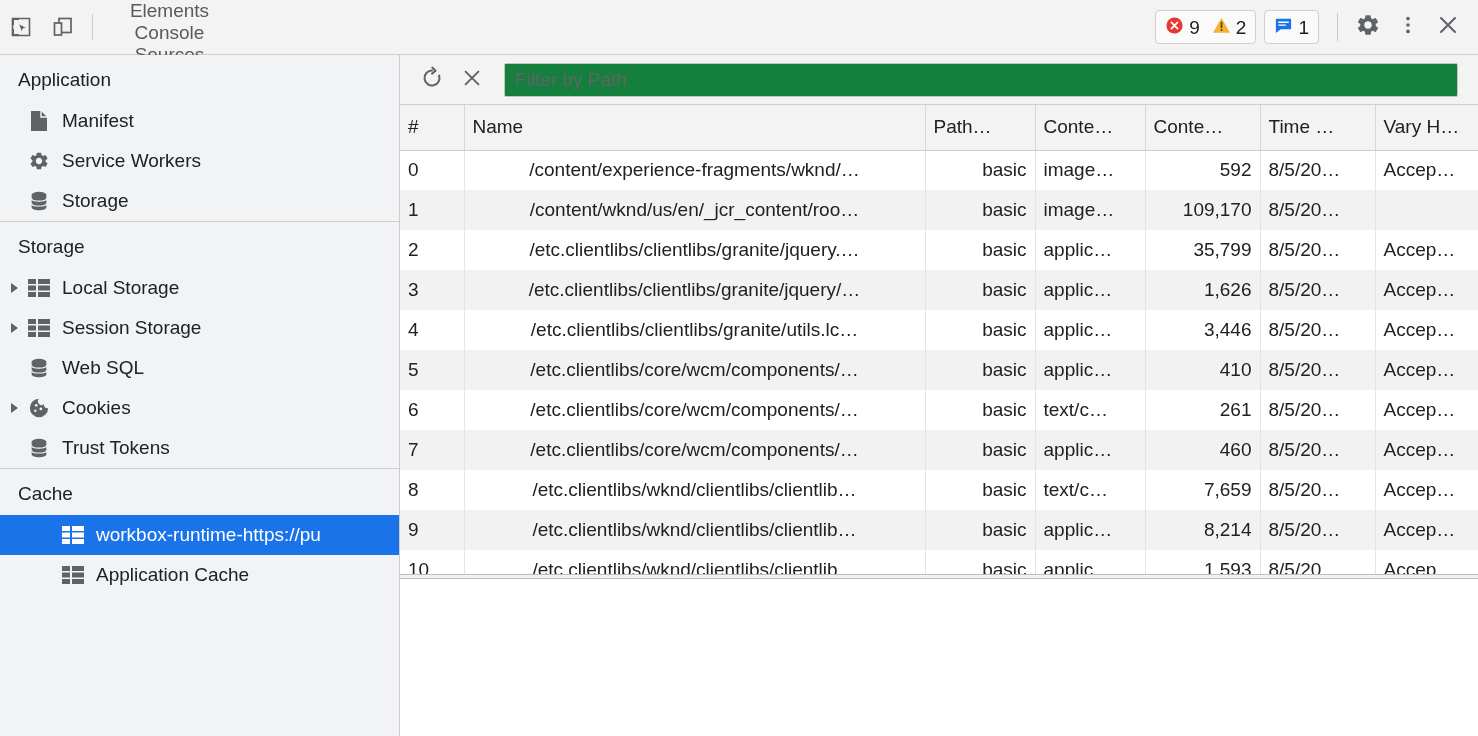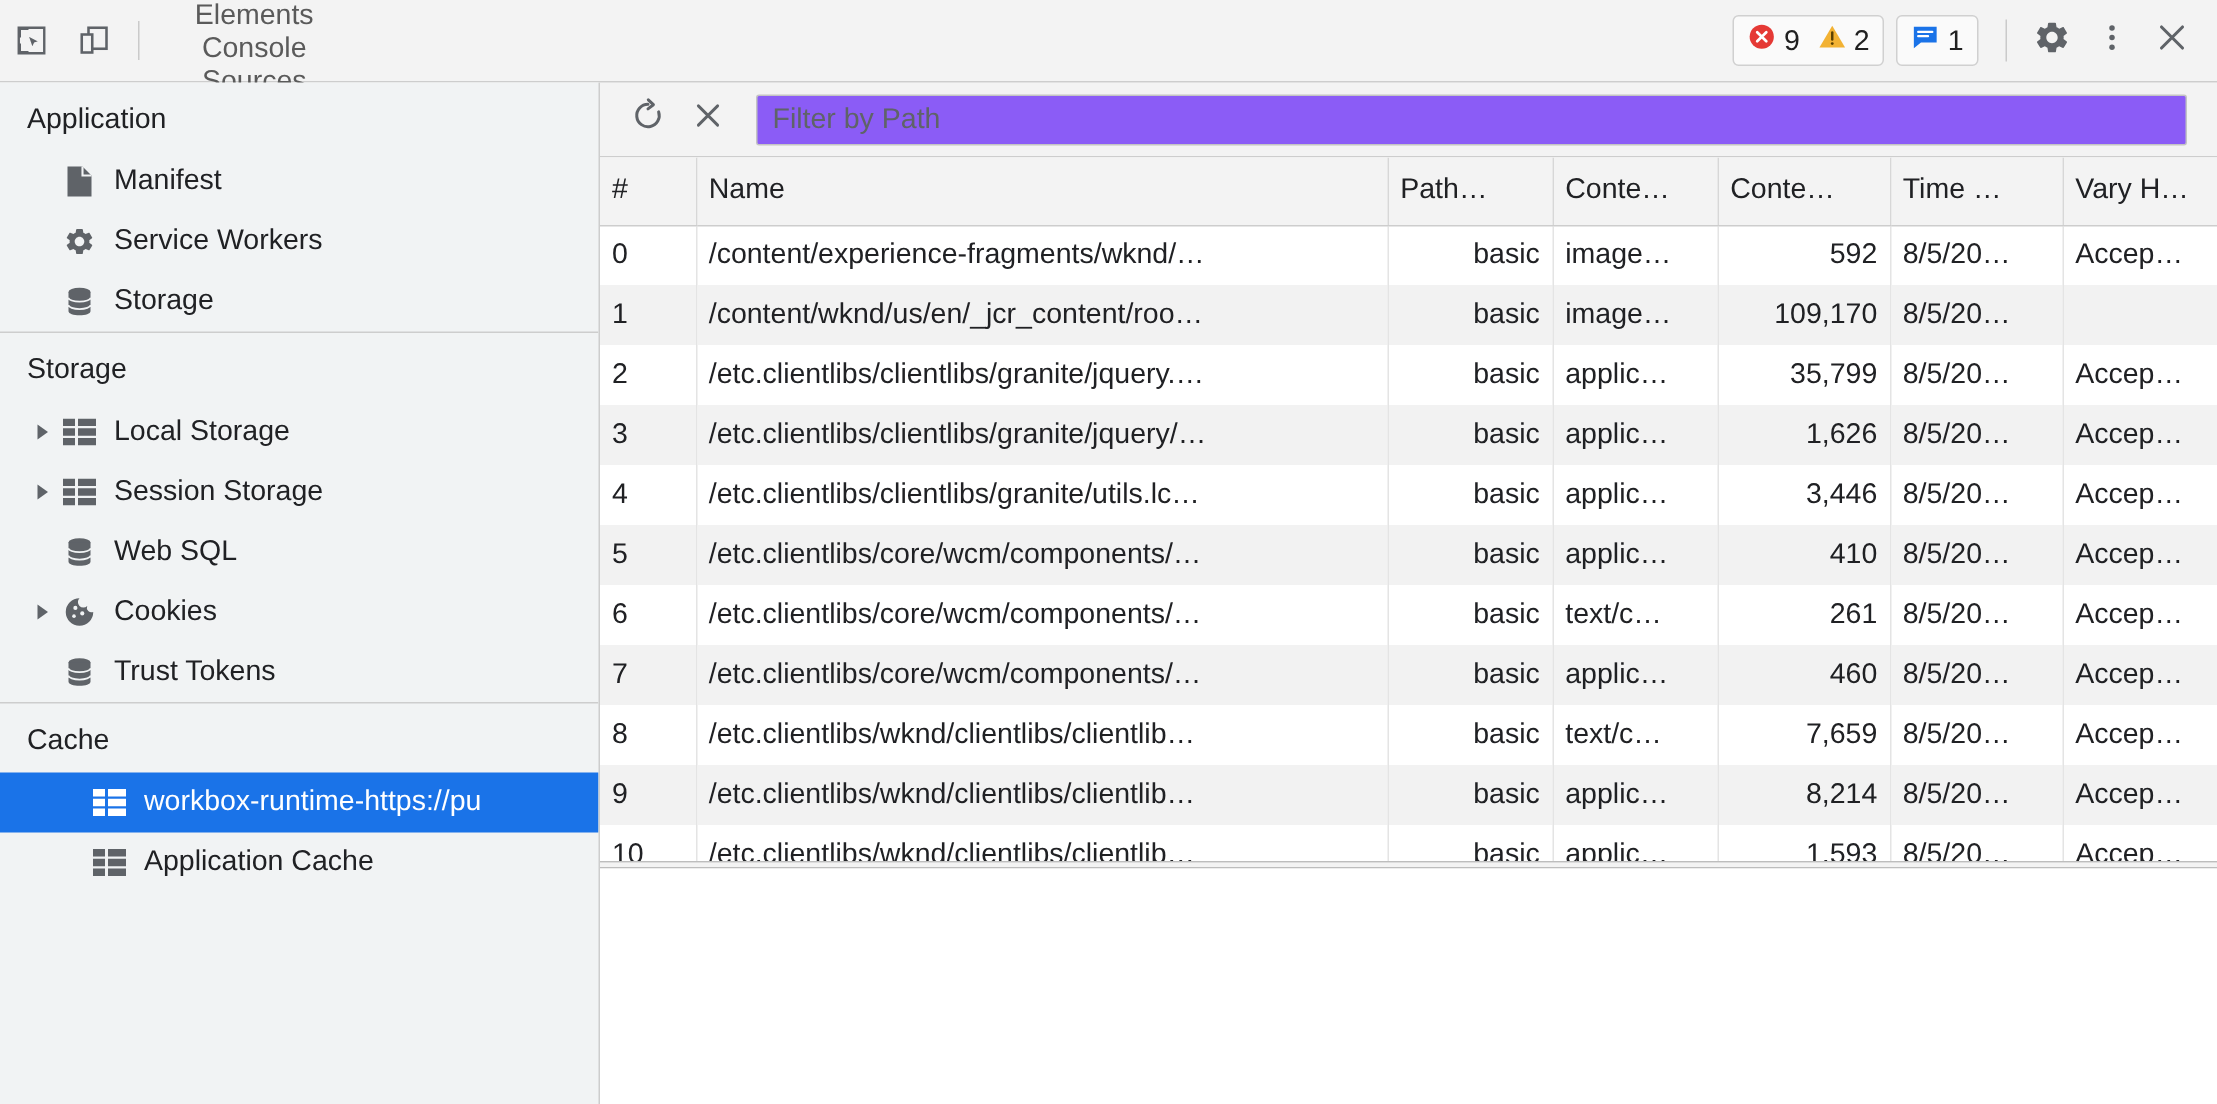--- a/index.html
+++ b/index.html
@@ -77,21 +77,21 @@
   }
   .side-section { position: relative; }
   .side-section + .side-section { border-top: 1px solid #cdcdcd; }
   .side-header {
     font-size: 19px; color: #202124;
     padding: 14px 0 10px 18px;
   }
   .side-row {
     display: flex; align-items: center;
     height: 40px;
-    padding-left: 18px;
+    padding-left: 4px;
     font-size: 19px; color: #202124;
     cursor: pointer; white-space: nowrap;
   }
   .side-row.selected { background: #1a73e8; color: #ffffff; }
   .arrow {
     width: 20px; min-width: 20px; display: flex; align-items: center;
     justify-content: center; margin-right: 2px;
   }
   .arrow.blank { visibility: hidden; }
   .arrow-r {
@@ -123,21 +123,21 @@
     display: flex; align-items: center;
     padding: 0 12px;
   }
   .fb-btn {
     width: 40px; height: 36px; display: flex; align-items: center;
     justify-content: center; cursor: pointer;
   }
   .filter-input {
     flex: 1; height: 34px; margin-left: 12px; margin-right: 8px;
     border: 1px solid #c4c4c4; border-radius: 2px;
-    background: #8b5cf6; font-size: 19px; color: #202124;
+    background: #15803d; font-size: 19px; color: #202124;
     padding: 0 10px;
     font-family: "Liberation Sans", sans-serif;
   }
   .filter-input::placeholder { color: #5f6368; }
 
   .table-area {
     height: 470px; min-height: 470px;
     overflow: hidden; position: relative;
     background: #fff;
     border-bottom: 1px solid #bdbdbd;
@@ -157,21 +157,21 @@
   table.grid td {
     font-size: 19px; color: #202124;
     height: 40px;
     padding: 0 8px;
     border-right: 1px solid #e4e4e4;
     overflow: hidden; text-overflow: ellipsis; white-space: nowrap;
   }
   tr.r-odd td { background: #f2f2f2; }
   tr.r-even td { background: #ffffff; }
   .c-num { width: 64px; }
-  .c-name { width: auto; }
+  .c-name { width: auto; text-align: center; }
   .c-resp { width: 110px; text-align: right; }
   .c-ctype { width: 110px; }
   .c-clen { width: 115px; text-align: right; }
   .c-time { width: 115px; }
   .c-vary { width: 103px; border-right: none !important; }
   th.c-resp, th.c-clen { text-align: left; }
   td.c-resp, td.c-clen { text-align: right; }
 
   .h-splitter { height: 4px; background: #f3f3f3; border-bottom: 1px solid #bdbdbd; }
   .preview-pane { flex: 1; background: #ffffff; }

